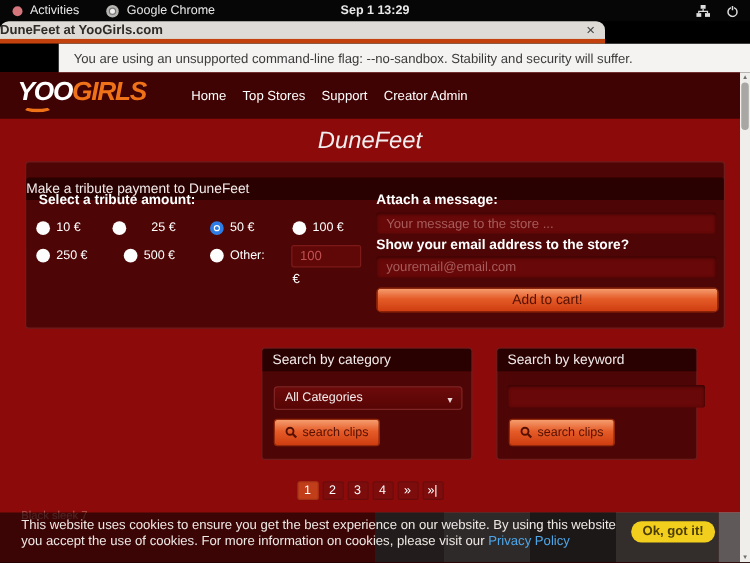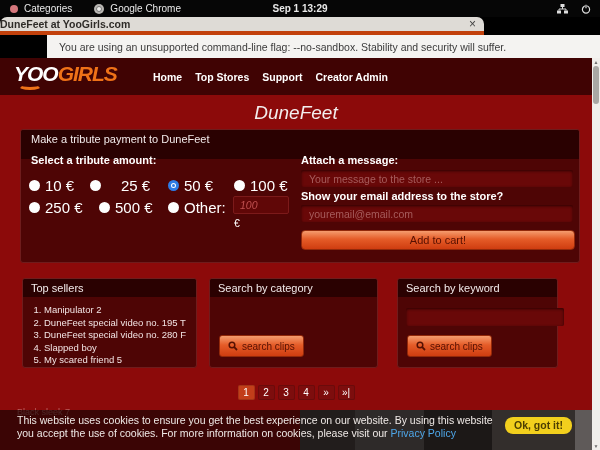--- a/index.html
+++ b/index.html
@@ -32,42 +32,42 @@
   .viewport{position:absolute;top:58px;left:0;width:592px;height:392px;background:#8c0a0a;overflow:hidden;}
 
   .site-header{position:absolute;top:0;left:0;width:100%;height:37px;background:#400303;}
   .logo{position:absolute;left:14px;top:2px;font-size:21px;font-weight:bold;font-style:italic;
     letter-spacing:-1px;line-height:28px;white-space:nowrap;}
   .logo .p1{color:#fff;}.logo .p2{color:#ef7218;}
   .logo-smile{position:absolute;left:18px;top:23px;width:24px;height:9px;box-sizing:border-box;
     border:3px solid transparent;border-bottom:3px solid #ef7218;border-radius:50%;}
   .nav{position:absolute;left:153px;top:0;height:37px;display:flex;align-items:center;gap:13px;
     font-size:10.5px;color:#fff;}
-  .nav-item{cursor:pointer;white-space:nowrap;font-weight:bold;}
+  .nav-item{cursor:pointer;white-space:nowrap;}
   .cart-box{position:absolute;left:455px;top:2px;width:122px;height:32px;background:#a11111;
     border-radius:2px;color:#fff;display:flex;align-items:center;cursor:pointer;}
   .cart-icon{margin-left:11px;display:flex;}
   .cart-text{margin-left:9px;line-height:12px;}
   .cart-title{font-size:11px;}.cart-sub{font-size:10px;}
 
   .page-title{position:absolute;top:44px;left:0;width:100%;text-align:center;color:#f3eded;font-size:19px;font-style:italic;}
 
   
   .tribute{position:absolute;left:20px;top:71px;width:560px;height:134px;background:#4e0505;
     border:1px solid #6f1c1c;border-radius:3px;box-sizing:border-box;}
   .panel-head{background:#2a0101;color:#f2eaea;font-size:11px;border-radius:2px 2px 0 0;}
-  .tribute-head{position:absolute;top:0;left:0;right:0;height:29px;line-height:19px;padding-left:10px;}
+  .tribute-head{position:absolute;top:12px;left:0;right:0;height:18px;line-height:19px;}
   .amount-label,.form-label{position:absolute;font-size:11px;color:#fff;font-weight:bold;}
-  .radio-item{position:absolute;display:flex;align-items:center;gap:5px;font-size:15px;color:#fff;cursor:pointer;}
+  .radio-item{position:absolute;display:flex;align-items:center;gap:5px;font-size:10px;color:#fff;cursor:pointer;}
   .radio{width:11px;height:11px;border-radius:50%;background:#fdfdfd;box-sizing:border-box;flex:none;position:relative;}
   .radio.selected{border:3px solid #2e7ce5;background:#fff;}
   .radio.selected::after{content:"";position:absolute;left:1px;top:1px;width:3px;height:3px;border-radius:50%;background:#2e7ce5;}
   .other-input{position:absolute;left:212px;top:66px;width:56px;height:18px;background:#600707;
     border:1px solid #7c1a1a;color:#c05050;font-size:10.5px;padding:0 6px;box-sizing:border-box;border-radius:2px;
-    font-family:"Liberation Sans",sans-serif;font-style:italic;}
+    font-family:"Liberation Sans",sans-serif;}
   .euro-label{position:absolute;left:213px;top:87px;font-size:10.5px;color:#fff;}
   .red-input{background:#690808;border:none;box-shadow:inset 0 1px 3px rgba(30,0,0,.8);color:#e8c9c9;
     font-size:10.5px;padding:0 8px;border-radius:2px;box-sizing:border-box;font-family:"Liberation Sans",sans-serif;}
   .red-input::placeholder{color:#a65c5c;opacity:1;}
   .msg-input{position:absolute;left:280px;top:40px;width:272px;height:17px;}
   .email-input{position:absolute;left:280px;top:75px;width:272px;height:17px;}
   .orange-btn{background:linear-gradient(#f59c6e,#e55c28 45%,#cf3d10);border:1px solid #93290a;
     color:#561002;display:flex;align-items:center;justify-content:center;cursor:pointer;}
   .add-btn{position:absolute;left:280px;top:100px;width:272px;height:18px;border-radius:4px;font-size:11px;}
 
@@ -111,21 +111,21 @@
   .sb-thumb{position:absolute;top:8px;left:1px;width:6px;height:38px;background:#a9a7a4;border-radius:3px;cursor:grab;}
 </style>
 </head>
 <body>
 
 <div id="screen">
 
   <div class="gnome-bar">
     <div class="gb-left">
       <span class="rec-dot"></span>
-      <span>Categories</span>
+      <span>Activities</span>
       <span class="chrome-ico"></span>
       <span>Google Chrome</span>
     </div>
     <div class="gb-clock">Sep 1 13:29</div>
     <div class="gb-right">
       <span style="display:flex;">
         <svg width="11" height="10" viewBox="0 0 11 10">
             <rect x="3.5" y="0" width="4" height="3" fill="#ddd"></rect>
             <rect x="0" y="6.5" width="4" height="3" fill="#ddd"></rect>
             <rect x="7" y="6.5" width="4" height="3" fill="#ddd"></rect>
@@ -204,33 +204,27 @@
       <input class="other-input" value="100" style="">
       <div class="euro-label">€</div>
 
       <div class="form-label" style="left:280px;top:24px;">Attach a message:</div>
       <input class="red-input msg-input" placeholder="Your message to the store ..." style="">
       <div class="form-label" style="left:280px;top:60px;">Show your email address to the store?</div>
       <input class="red-input email-input" placeholder="youremail@email.com" style="">
       <div class="orange-btn add-btn">Add to cart!</div>
     </div>
 
-    <div class="panel" id="topSellers">
-      <div class="panel-head bp-head">Top sellers</div>
-      <ol class="ts-list">
-        <li>Manipulator 2</li>
-        <li>DuneFeet special video no. 195 T</li>
-        <li>DuneFeet special video no. 280 F</li>
-        <li>Slapped boy</li>
-        <li>My scared friend 5</li>
-      </ol>
-    </div>
 
     <div class="panel" id="catPanel">
       <div class="panel-head bp-head">Search by category</div>
+      <div class="cat-select">
+        <span>All Categories</span>
+        <span class="cat-caret">▾</span>
+      </div>
       <div class="orange-btn search-btn">
         <span style="display:flex;">
           <svg width="10" height="10" viewBox="0 0 10 10">
               <circle cx="4" cy="4" r="2.8" fill="none" stroke="#561002" stroke-width="1.5"></circle>
               <line x1="6.2" y1="6.2" x2="9" y2="9" stroke="#561002" stroke-width="1.8"></line>
             </svg>
         </span>
         <span>search clips</span>
       </div>
     </div>

